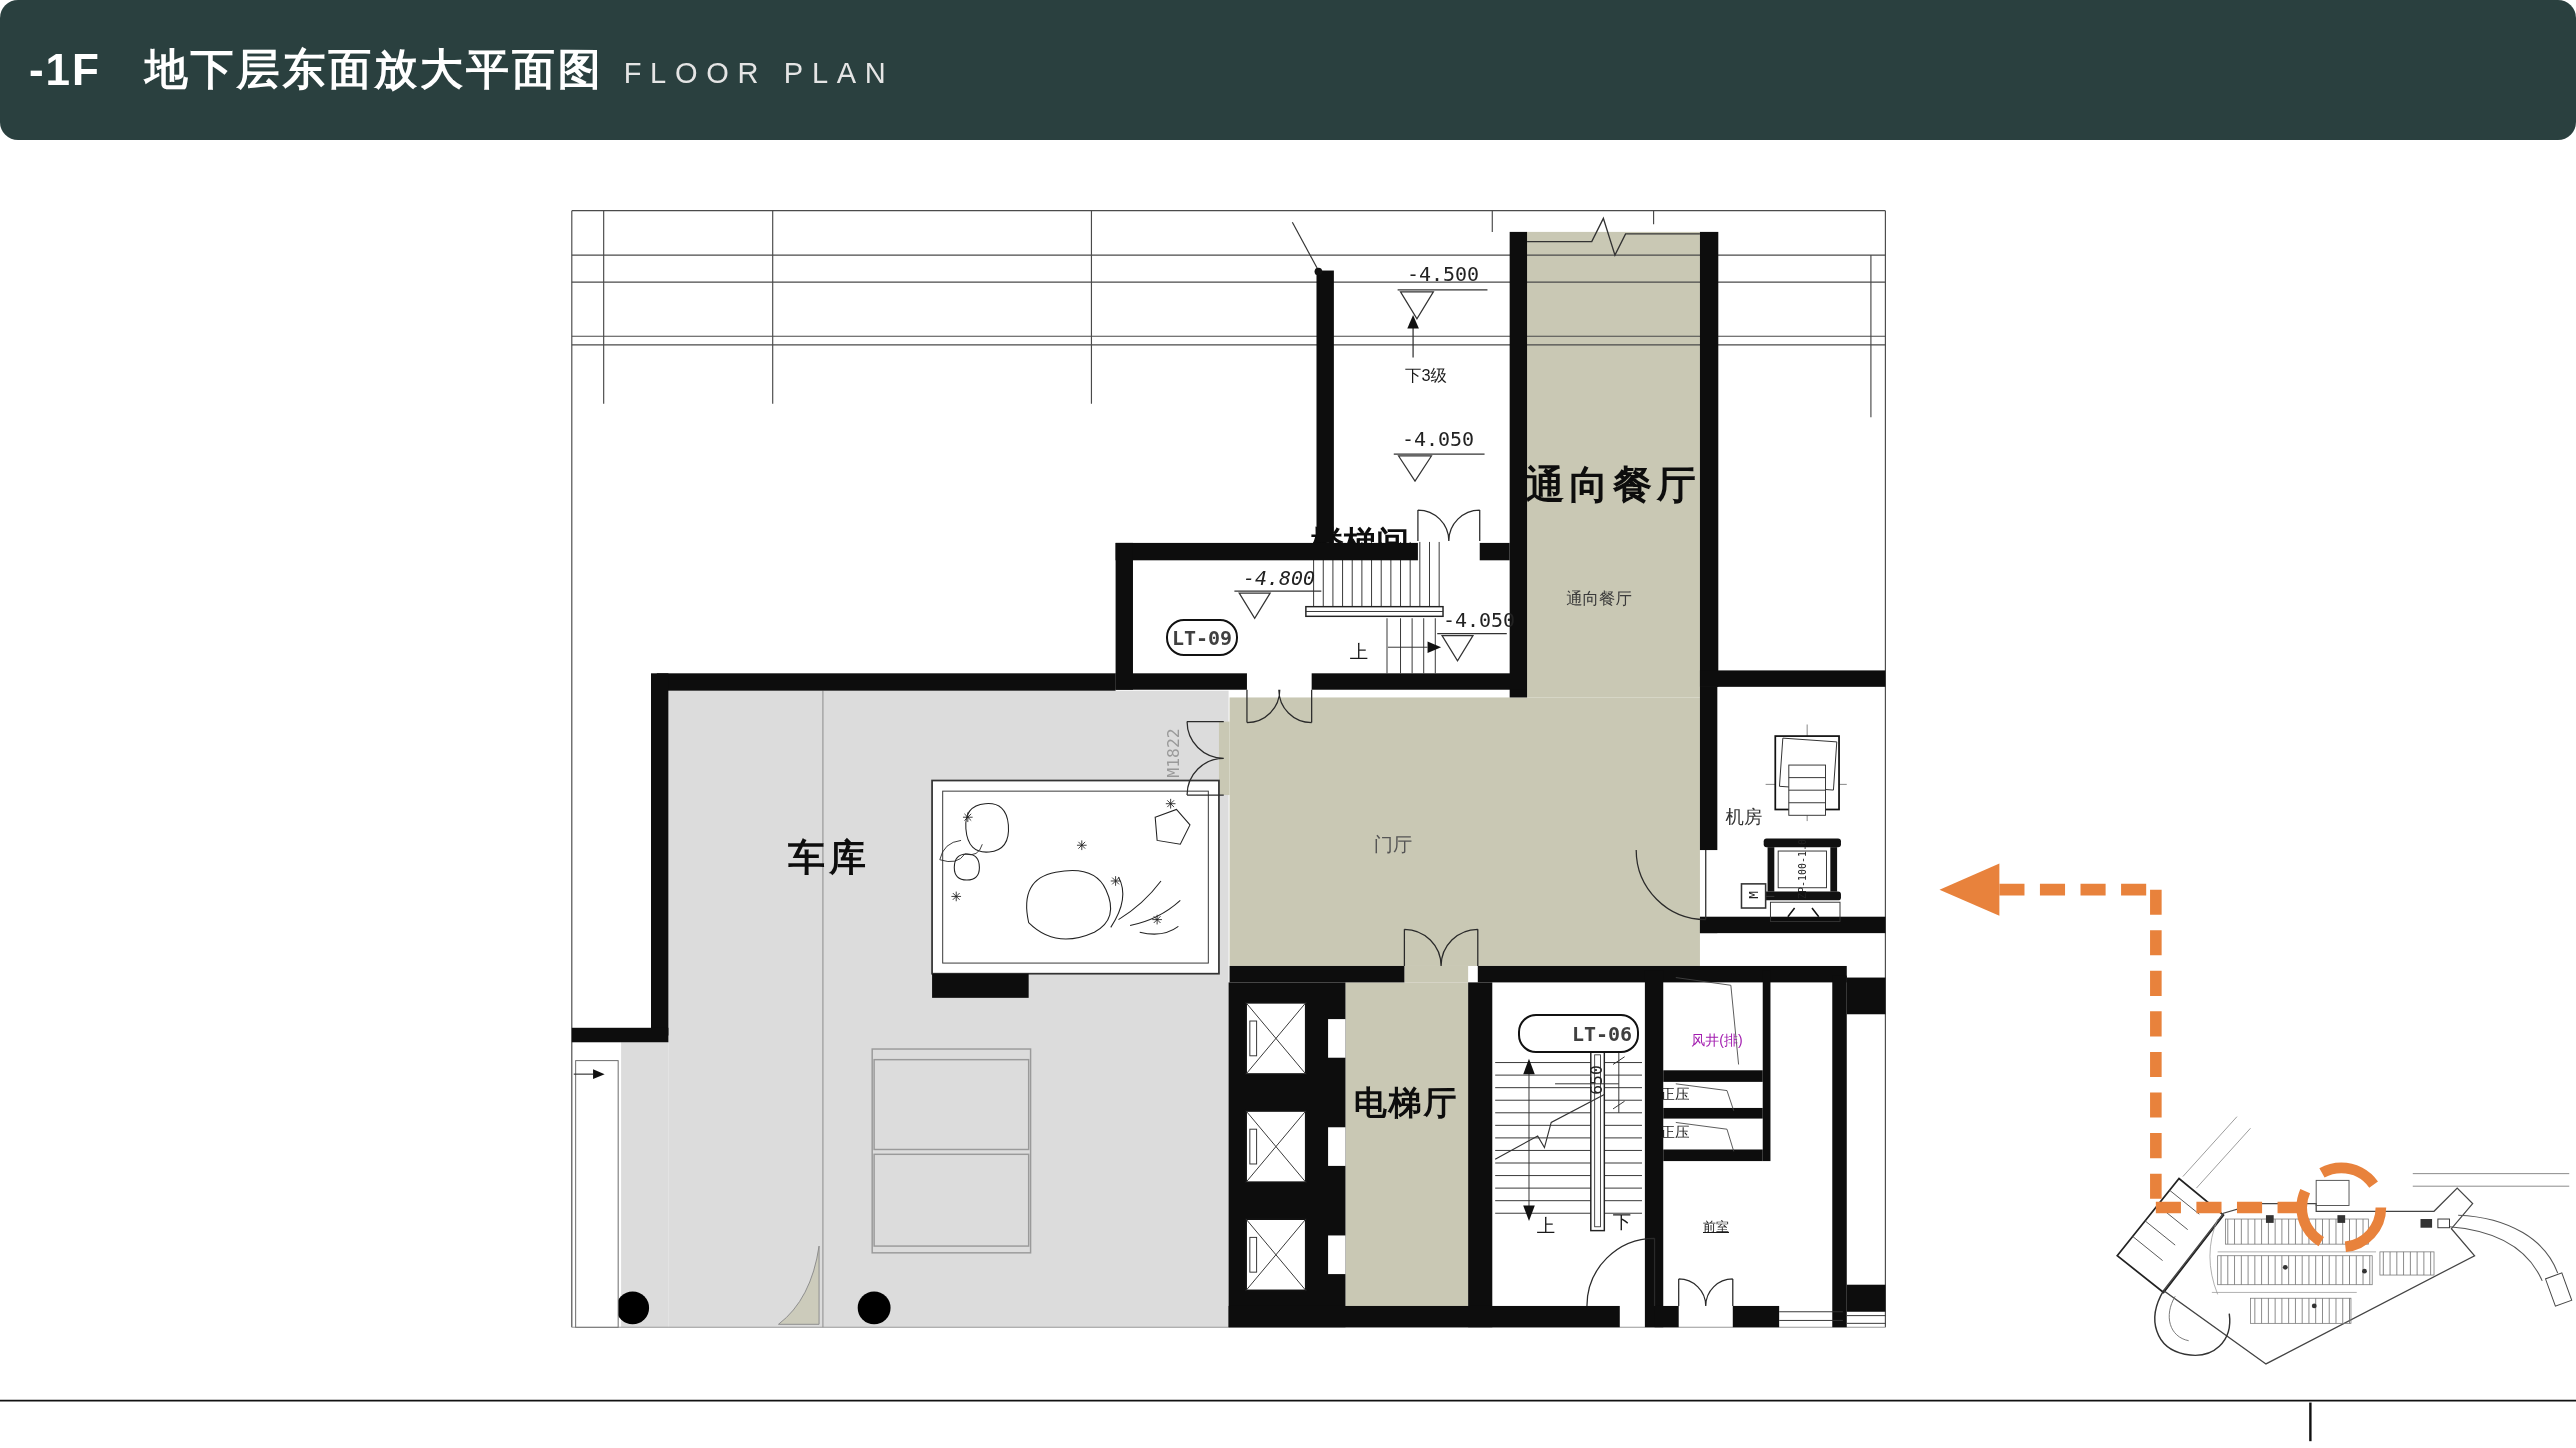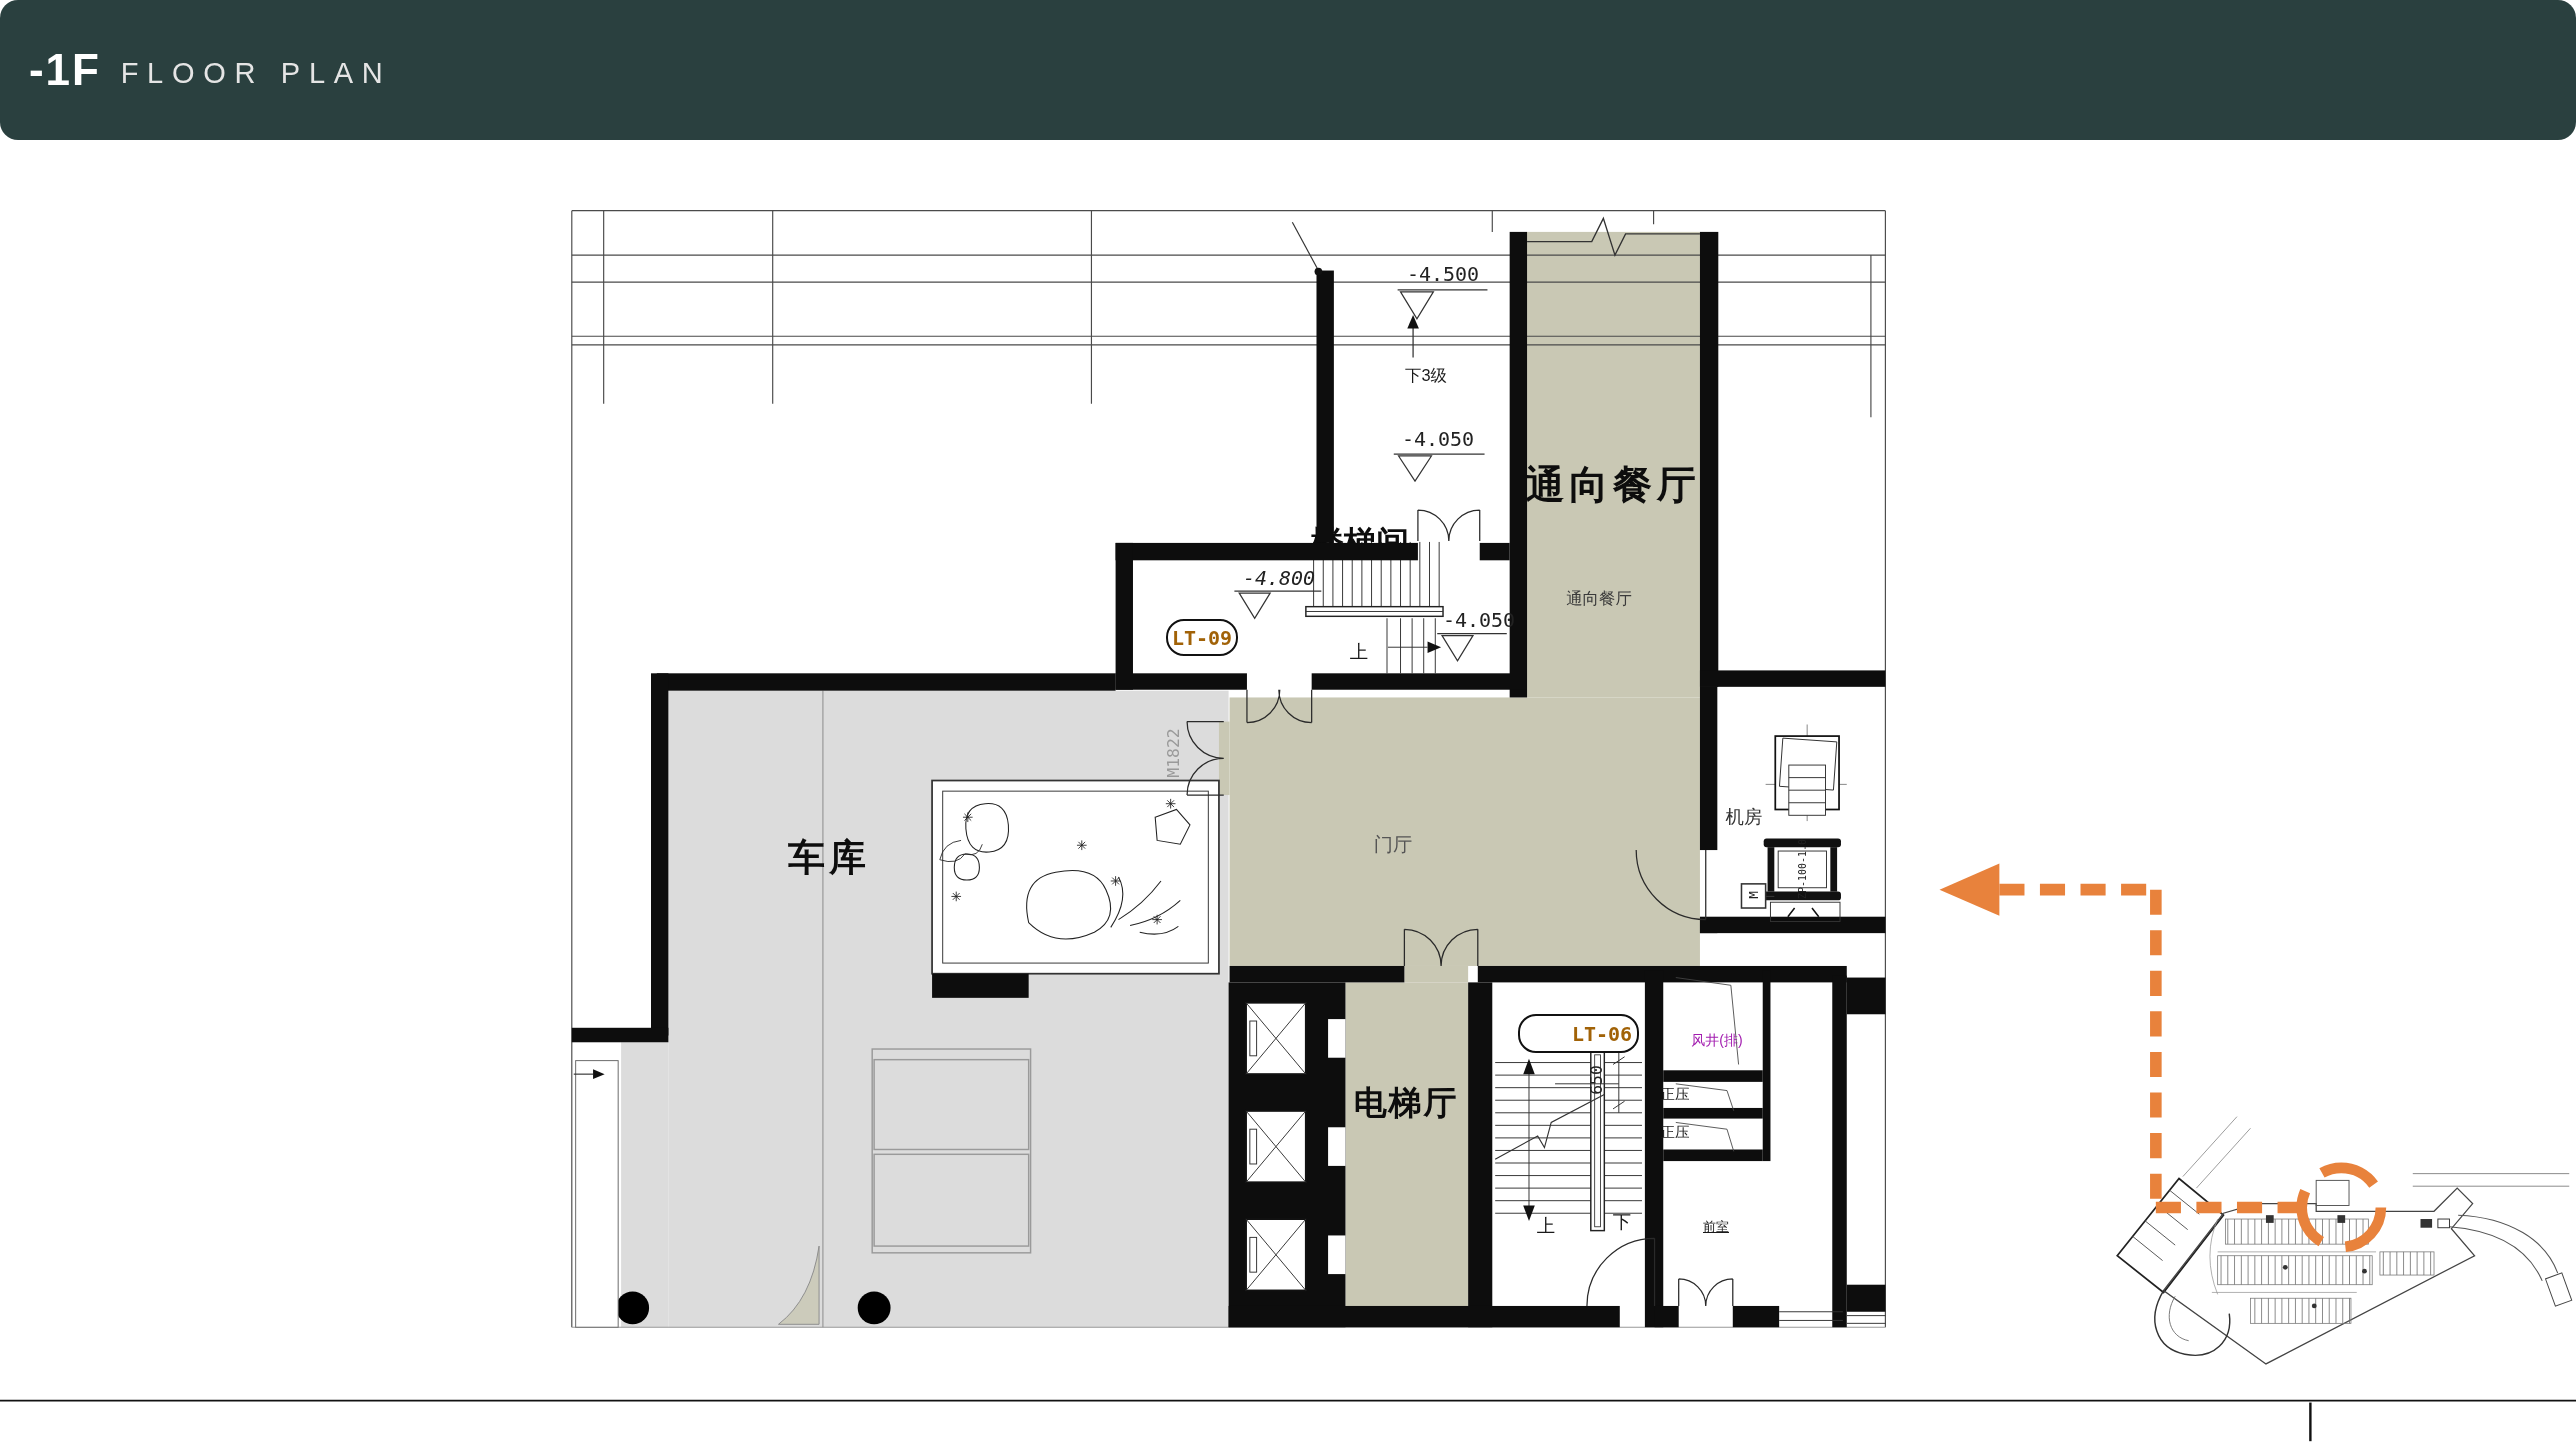--- a/index.html
+++ b/index.html
@@ -9,27 +9,28 @@
   #header .tag{font-size:44px;font-weight:700;color:#fff;margin-left:29px;letter-spacing:1.9px;}
   #header .title{font-size:43px;font-weight:700;color:#fff;margin-left:44px;letter-spacing:2.9px;}
   #header .sub{font-size:29px;font-weight:500;color:#e5e5e5;margin-left:20px;letter-spacing:8.7px;margin-top:7.7px;}
   svg{position:absolute;left:0;top:0;}
   .lbl{position:absolute;white-space:nowrap;transform:translate(-50%,-50%);color:#1a1a1a;}
   .big{font-weight:700;color:#0d0d0d;}
   .cad{font-family:"DejaVu Sans Mono", monospace;color:#222;}
   .rotL{transform:translate(-50%,-50%) rotate(-90deg);}
   .badge{position:absolute;background:#fff;border:2.4px solid #111;border-radius:18px;
          display:flex;align-items:center;justify-content:center;
-         font-family:"DejaVu Sans Mono", monospace;font-weight:700;color:#a16207;}
+         font-family:"DejaVu Sans Mono", monospace;font-weight:700;color:#404040;}
 </style>
 </head>
 <body>
 
 <div id="header" style="background:#2a403f;">
   <span class="tag">-1F</span>
+  <span class="title">地下层东面放大平面图</span>
   <span class="sub">FLOOR PLAN</span>
 </div>
 
 <svg width="2576" height="1449" viewBox="0 0 2667 1500">
 
   <g>
     <rect x="692" y="715" width="580" height="659" fill="#dcdcdc"></rect>
     <rect x="643" y="1079" width="49" height="295" fill="#dcdcdc"></rect>
     <rect x="1581" y="240" width="179" height="482" fill="#c9c8b4"></rect>
     <rect x="1273" y="722" width="487" height="278" fill="#c9c8b4"></rect>

